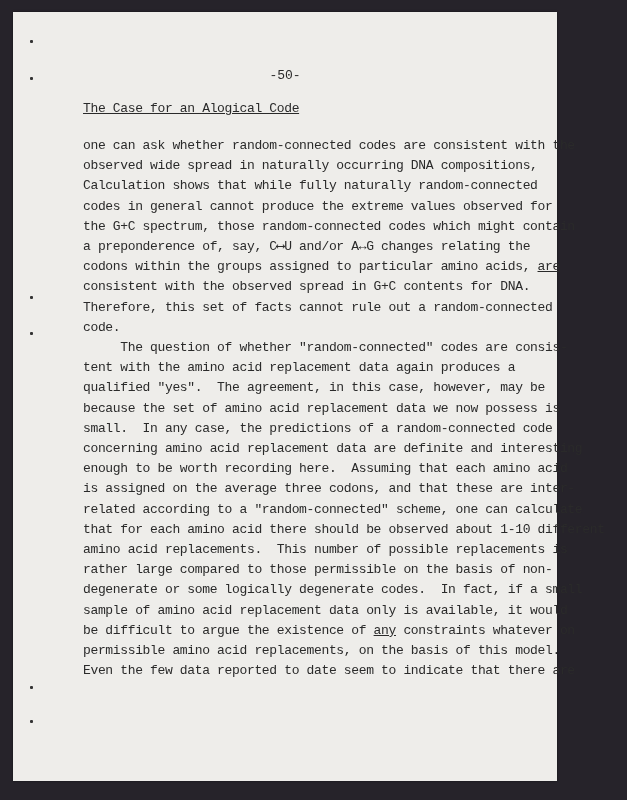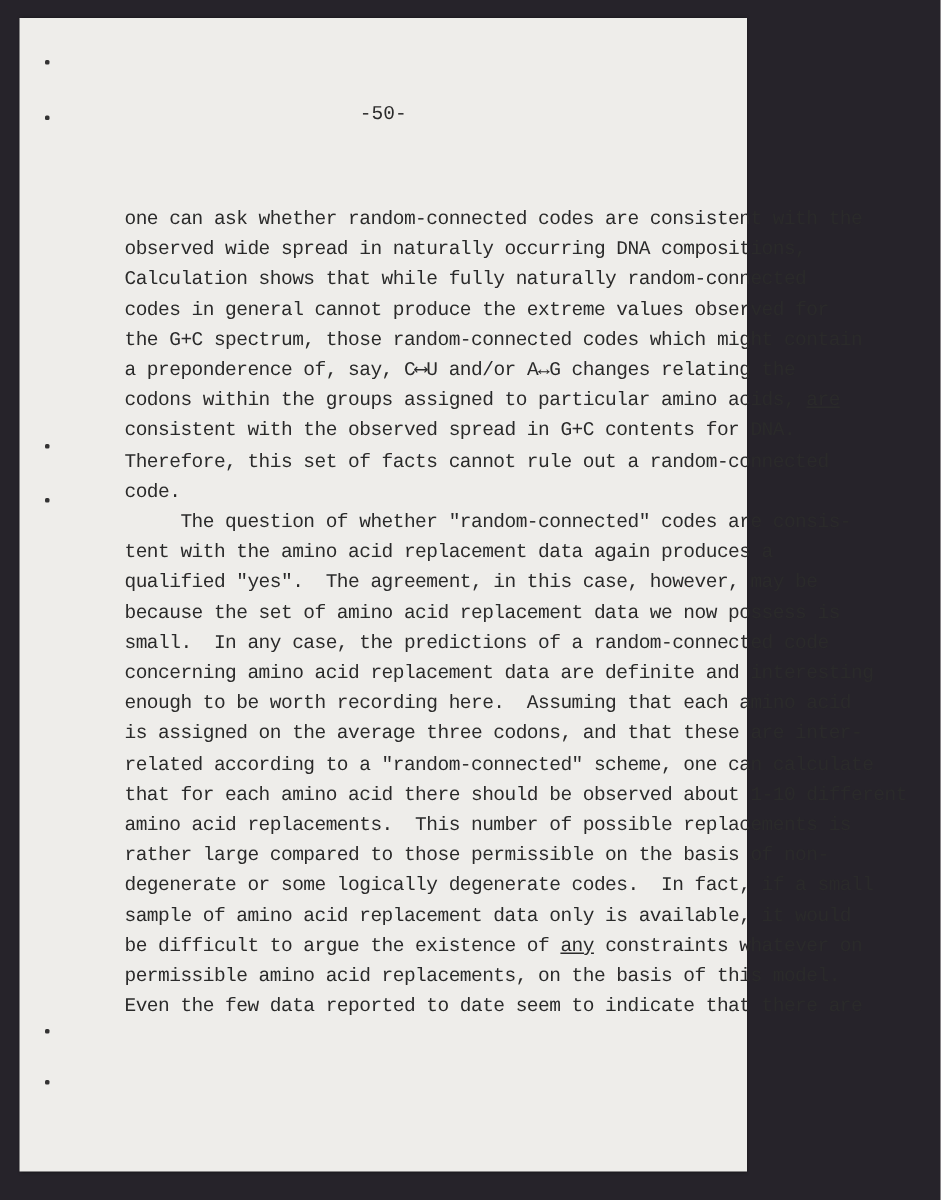--- a/index.html
+++ b/index.html
@@ -4,21 +4,21 @@
 <style>
   html, body { margin: 0; padding: 0; }
   body {
     width: 627px; height: 800px; overflow: hidden;
     background: #26232a;
     position: relative;
   }
   .page {
     position: absolute;
     left: 13px; top: 12px;
-    width: 485px; height: 769px;
+    width: 544px; height: 769px;
     background: #eeedea;
     box-shadow: 0 0 2px rgba(0,0,0,0.5);
   }
   .mark {
     position: absolute;
     width: 3px; height: 3px;
     background: #333;
     border-radius: 1px;
   }
   .pagenum {
@@ -57,20 +57,21 @@
 
 <div class="page">
   <span class="mark" style="left:17px;top:28px;"></span>
   <span class="mark" style="left:17px;top:65px;"></span>
   <span class="mark" style="left:17px;top:284px;"></span>
   <span class="mark" style="left:17px;top:320px;"></span>
   <span class="mark" style="left:17px;top:674px;"></span>
   <span class="mark" style="left:17px;top:708px;"></span>
 
   <div class="pagenum">-50-</div>
+  <div class="heading">The Case for an Alogical Code</div>
 
   <div class="body-text">
     <div>
       <span class="line">one can ask whether random-connected codes are consistent with the</span>
       <span class="line">observed wide spread in naturally occurring DNA compositions,</span>
       <span class="line">Calculation shows that while fully naturally random-connected</span>
       <span class="line">codes in general cannot produce the extreme values observed for</span>
       <span class="line">the G+C spectrum, those random-connected codes which might contain</span>
       <span class="line">a preponderence of, say, C⟷U and/or A↔G changes relating the</span>
       <span class="line"><span>codons within the groups assigned to particular amino acids, </span><span class="u">are</span></span>

